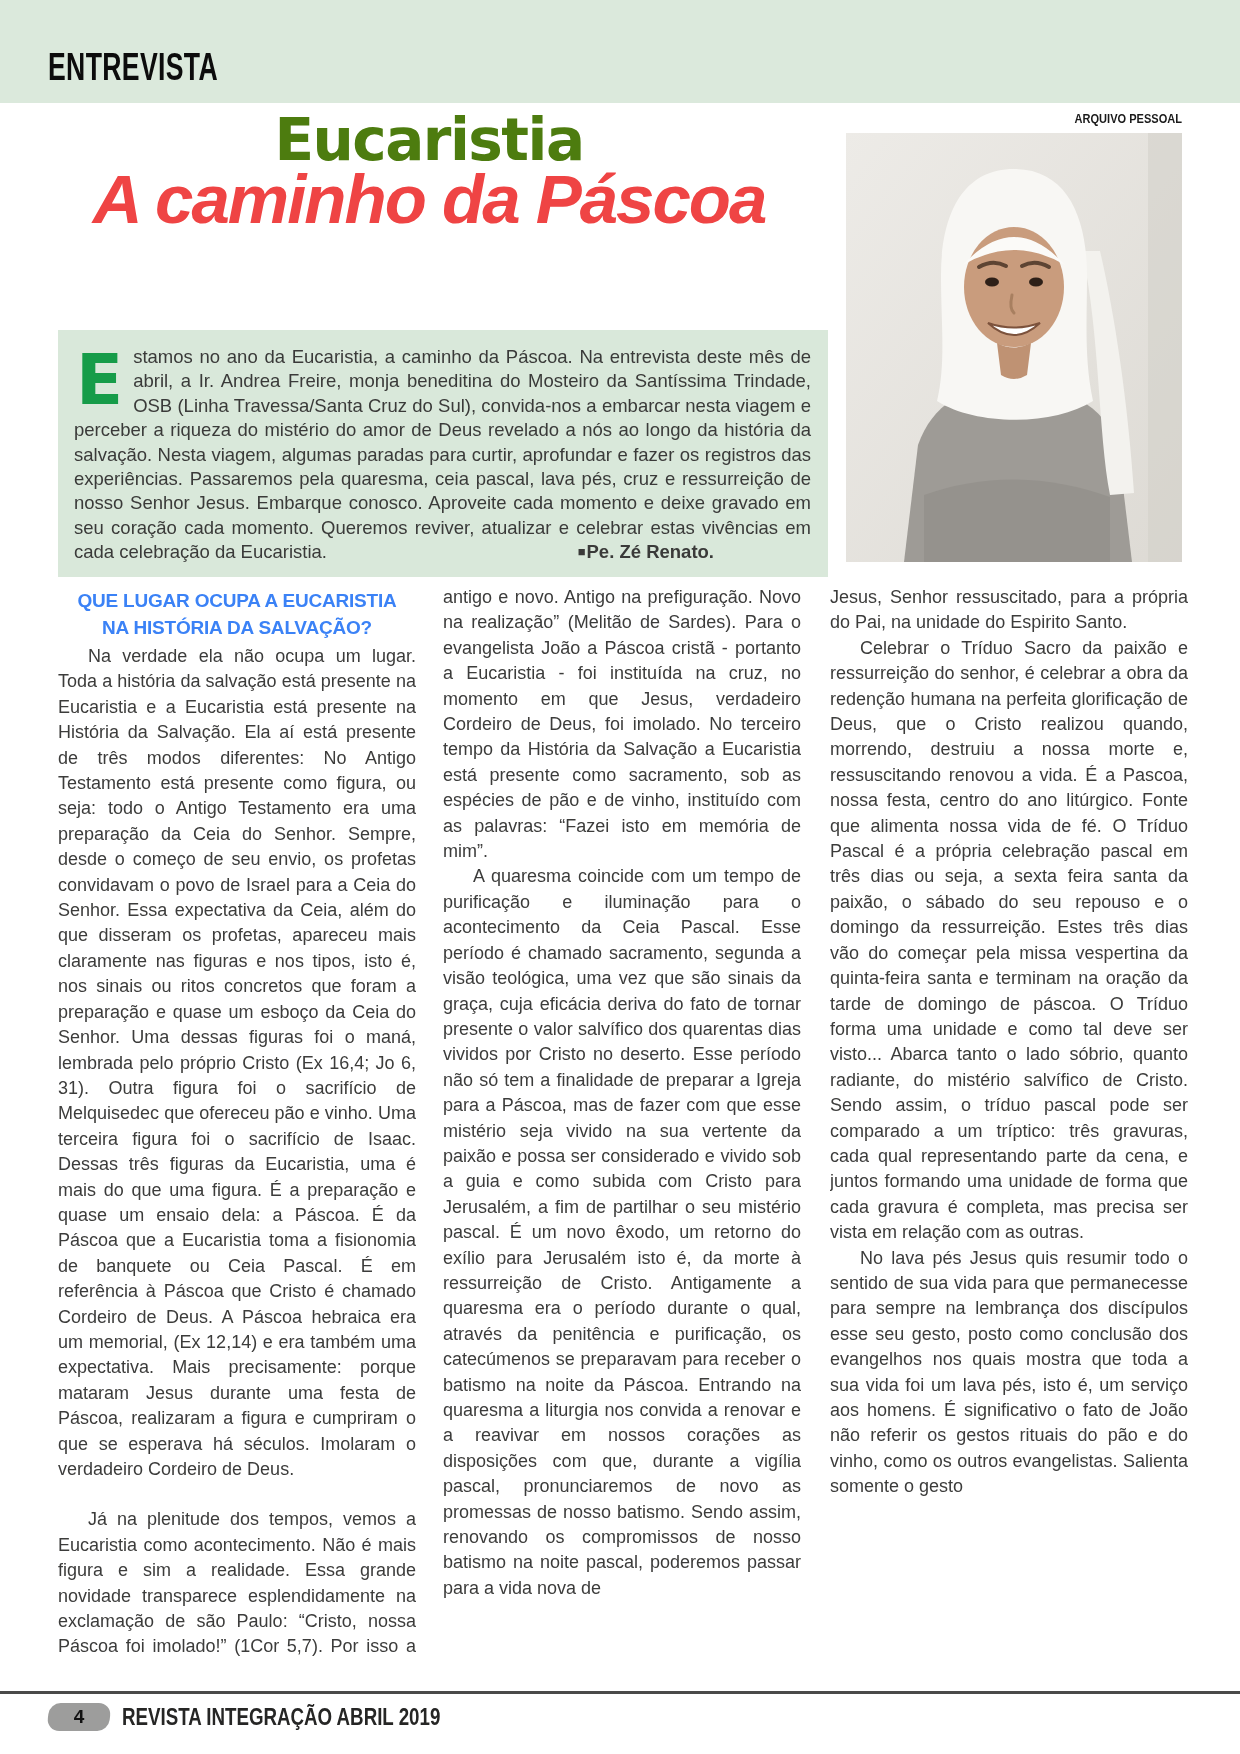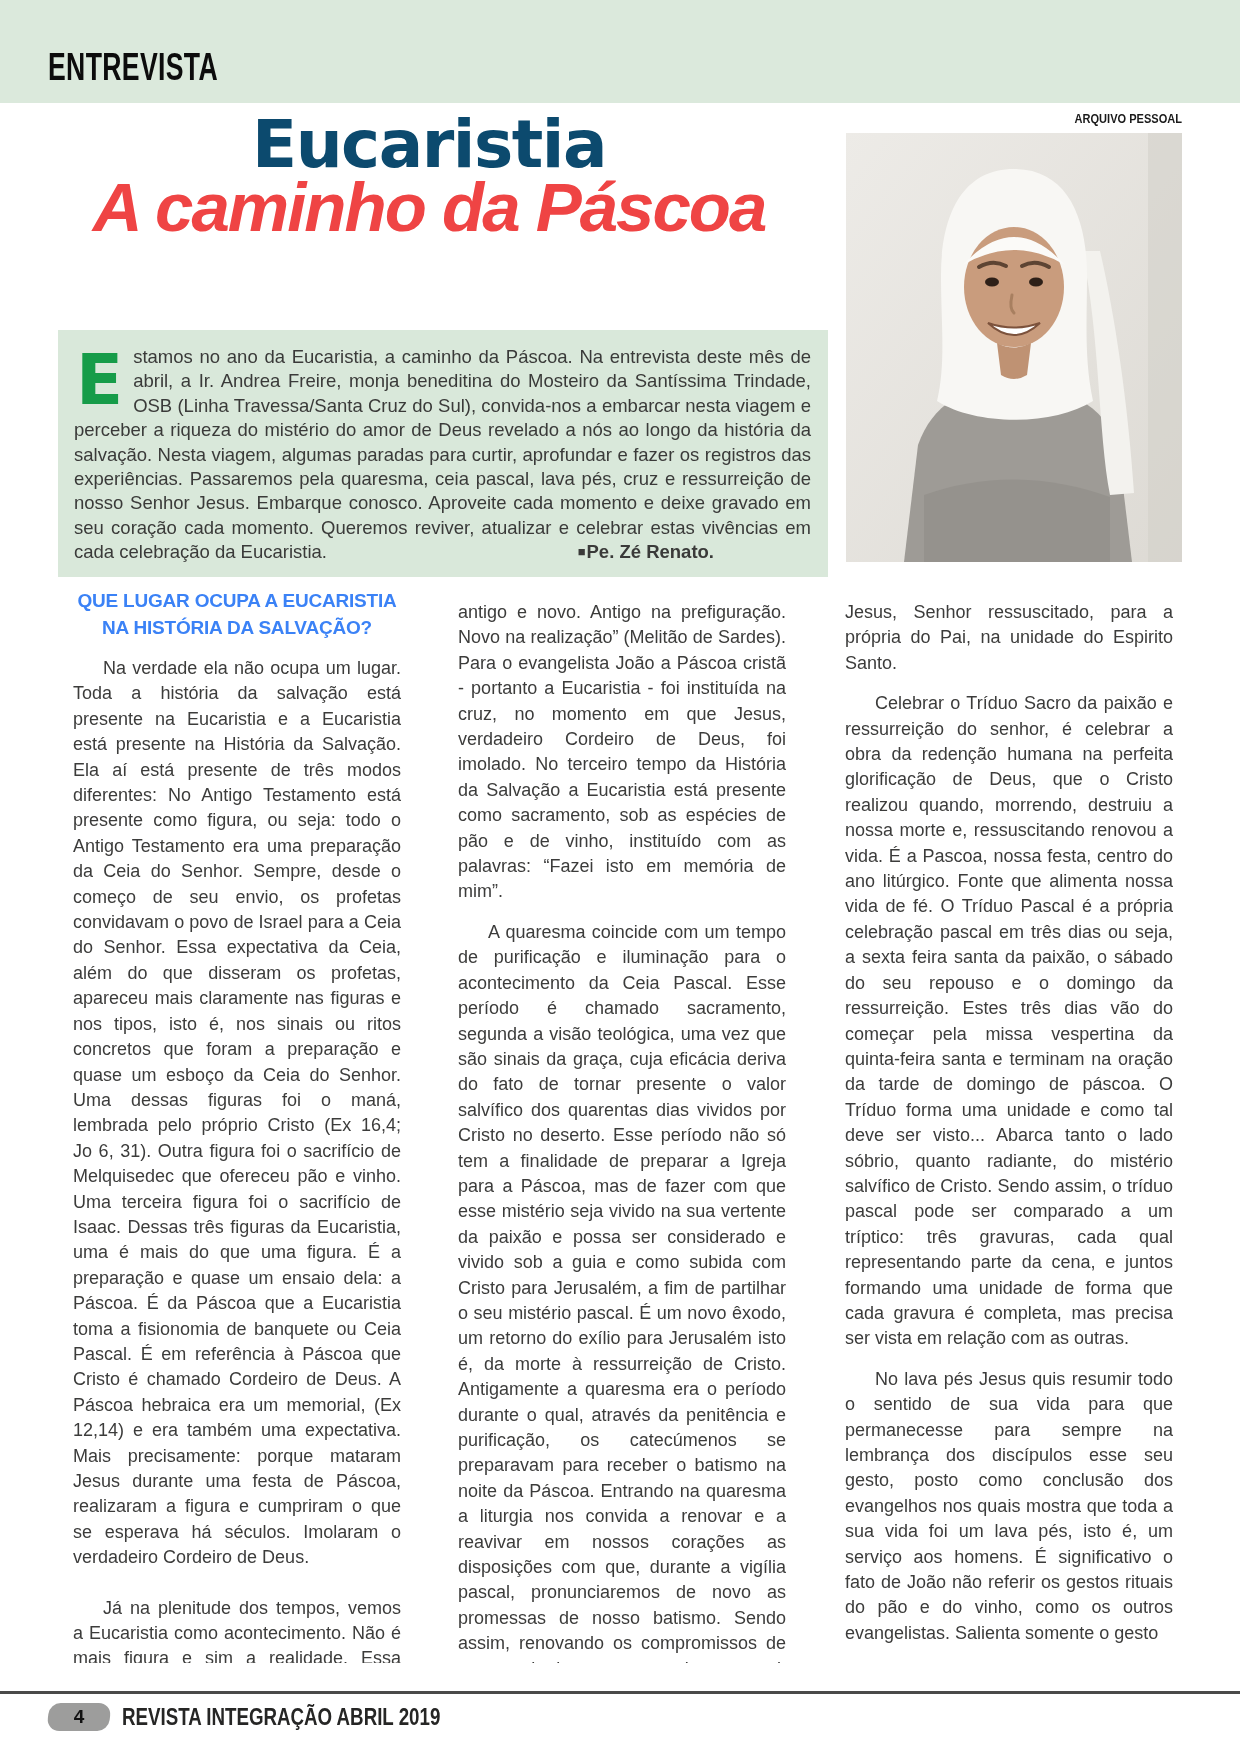--- a/index.html
+++ b/index.html
@@ -6,22 +6,22 @@
   .page{position:relative;width:1240px;height:1754px;background:#ffffff;overflow:hidden;
         font-family:"Liberation Sans",sans-serif;padding-left:20px;}
 
   
   .band{position:absolute;left:0;top:0;width:1240px;height:103px;background:#dbe9dc;}
   .kicker{position:absolute;left:48px;top:46px;font-size:38px;font-weight:700;color:#0c0c0c;
           transform:scaleX(.70);transform-origin:left center;white-space:nowrap;letter-spacing:.5px;}
 
   
   .title-block{position:absolute;left:58px;top:110px;width:742px;text-align:center;}
-  .title{margin:0;font-family:"DejaVu Sans",sans-serif;font-weight:700;font-size:66px;line-height:1.05;
-         color:#0c4a6e;letter-spacing:-1.5px;}
+  .title{margin:0;font-family:"DejaVu Sans",sans-serif;font-weight:700;font-size:58px;line-height:1.05;
+         color:#4d7c0f;letter-spacing:-1.5px;}
   .subtitle{margin:-6px 0 0 0;font-size:69px;line-height:1.0;font-weight:700;font-style:italic;
             color:#ef4444;letter-spacing:-2px;white-space:nowrap;}
 
   
   .photo-credit{position:absolute;left:952px;top:111px;width:230px;text-align:right;font-size:13px;
                 font-weight:700;color:#1a1a1a;transform:scaleX(.85);transform-origin:right center;white-space:nowrap;}
   .photo{position:absolute;left:846px;top:133px;width:336px;height:429px;margin:0;}
   .photo svg{display:block;}
 
   
@@ -30,21 +30,21 @@
   .intro p{margin:0;font-size:18.5px;line-height:24.4px;text-align:justify;color:#3a3a39;}
   .dropcap{float:left;font-family:"DejaVu Sans",sans-serif;font-weight:700;font-size:69px;line-height:56px;
            color:#169c49;margin:7px 10px 0 2px;}
   .byline{float:right;font-weight:700;margin-right:97px;white-space:nowrap;}
   .byline .sq{font-size:13px;vertical-align:2px;margin-right:1px;}
 
   
   .col{position:absolute;top:585px;width:358px;height:1078px;overflow:hidden;font-size:18px;
        line-height:25.4px;color:#3c3c3b;text-align:justify;}
   .col-1{left:58px;} .col-2{left:443px;} .col-3{left:830px;}
-  .col p{margin:15px;}
+  .col p{margin:0;}
   .col p.indent{text-indent:30px;}
   .col p.gap{margin-top:25px;}
   .q{margin:24px 0 3px 0;text-align:center;font-size:19px;line-height:26.5px;font-weight:700;
      color:#3b82f6;letter-spacing:-.2px;}
   .q.first{margin-top:3px;}
 
   
   .footer-line{position:absolute;left:0;top:1691px;width:1240px;height:3px;background:#4a4a49;}
   .page-badge{position:absolute;left:48px;top:1703px;width:62px;height:28px;background:#9d9d9c;
               border-radius:11px 13px 11px 13px;transform:skewX(-7deg);}

